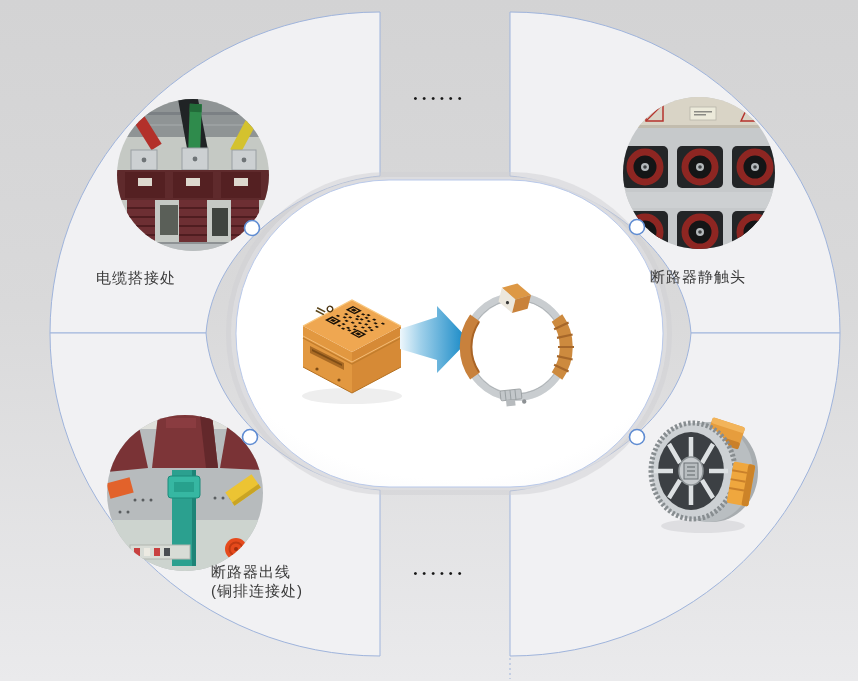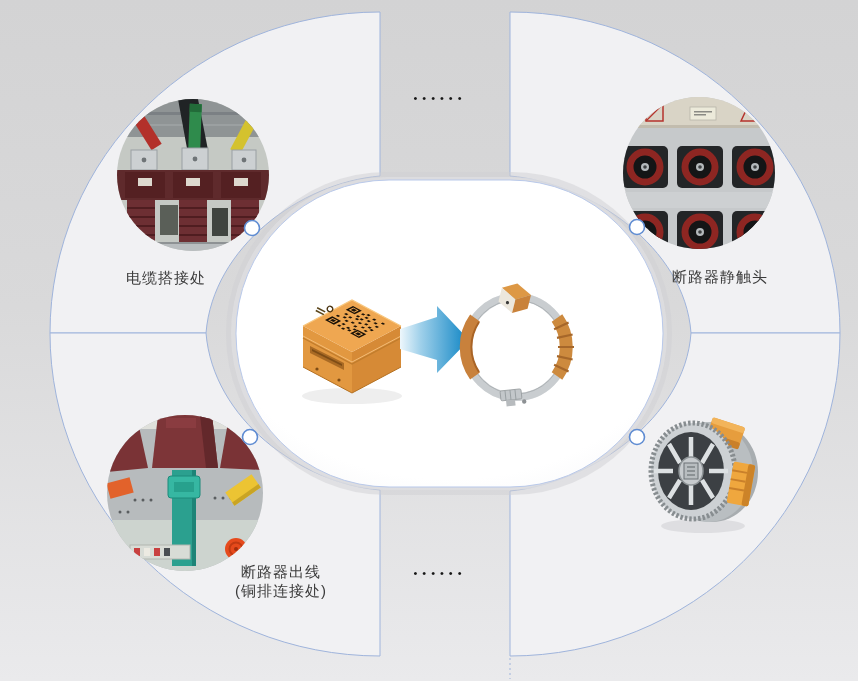--- a/index.html
+++ b/index.html
@@ -11,21 +11,21 @@
     position:relative;width:858px;height:681px;
     background:linear-gradient(180deg,var(--background_top,#d3d3d4) 0%,#d9d9da 45%,var(--background_bottom,#eaeaec) 100%);
   }
   #diagram-svg{position:absolute;left:0;top:0;}
   .panel{fill:var(--panel_fill,#f1f1f3);stroke:var(--accent_border,#9fb4dc);stroke-width:1;stroke-linejoin:round;}
   .divider-dotted{stroke:var(--accent_border,#9fb4dc);stroke-width:1;stroke-dasharray:2 3;fill:none;}
   .stadium{fill:url(#stGrad);stroke:#b9c9ea;stroke-width:1;}
   .node{fill:#ffffff;stroke:var(--node_border,#5f8cd2);stroke-width:1.6;}
   .label{
     position:absolute;color:var(--label_text,#3b3b3b);
-    font-size:15px;letter-spacing:1px;text-align:center;line-height:19px;
+    font-size:15px;letter-spacing:1px;text-align:left;line-height:19px;
   }
   .dots{
     position:absolute;width:70px;text-align:center;color:#161616;
     font-size:11px;letter-spacing:5px;line-height:14px;
   }
 </style>
 </head>
 <body>
 
 <div id="stage">

